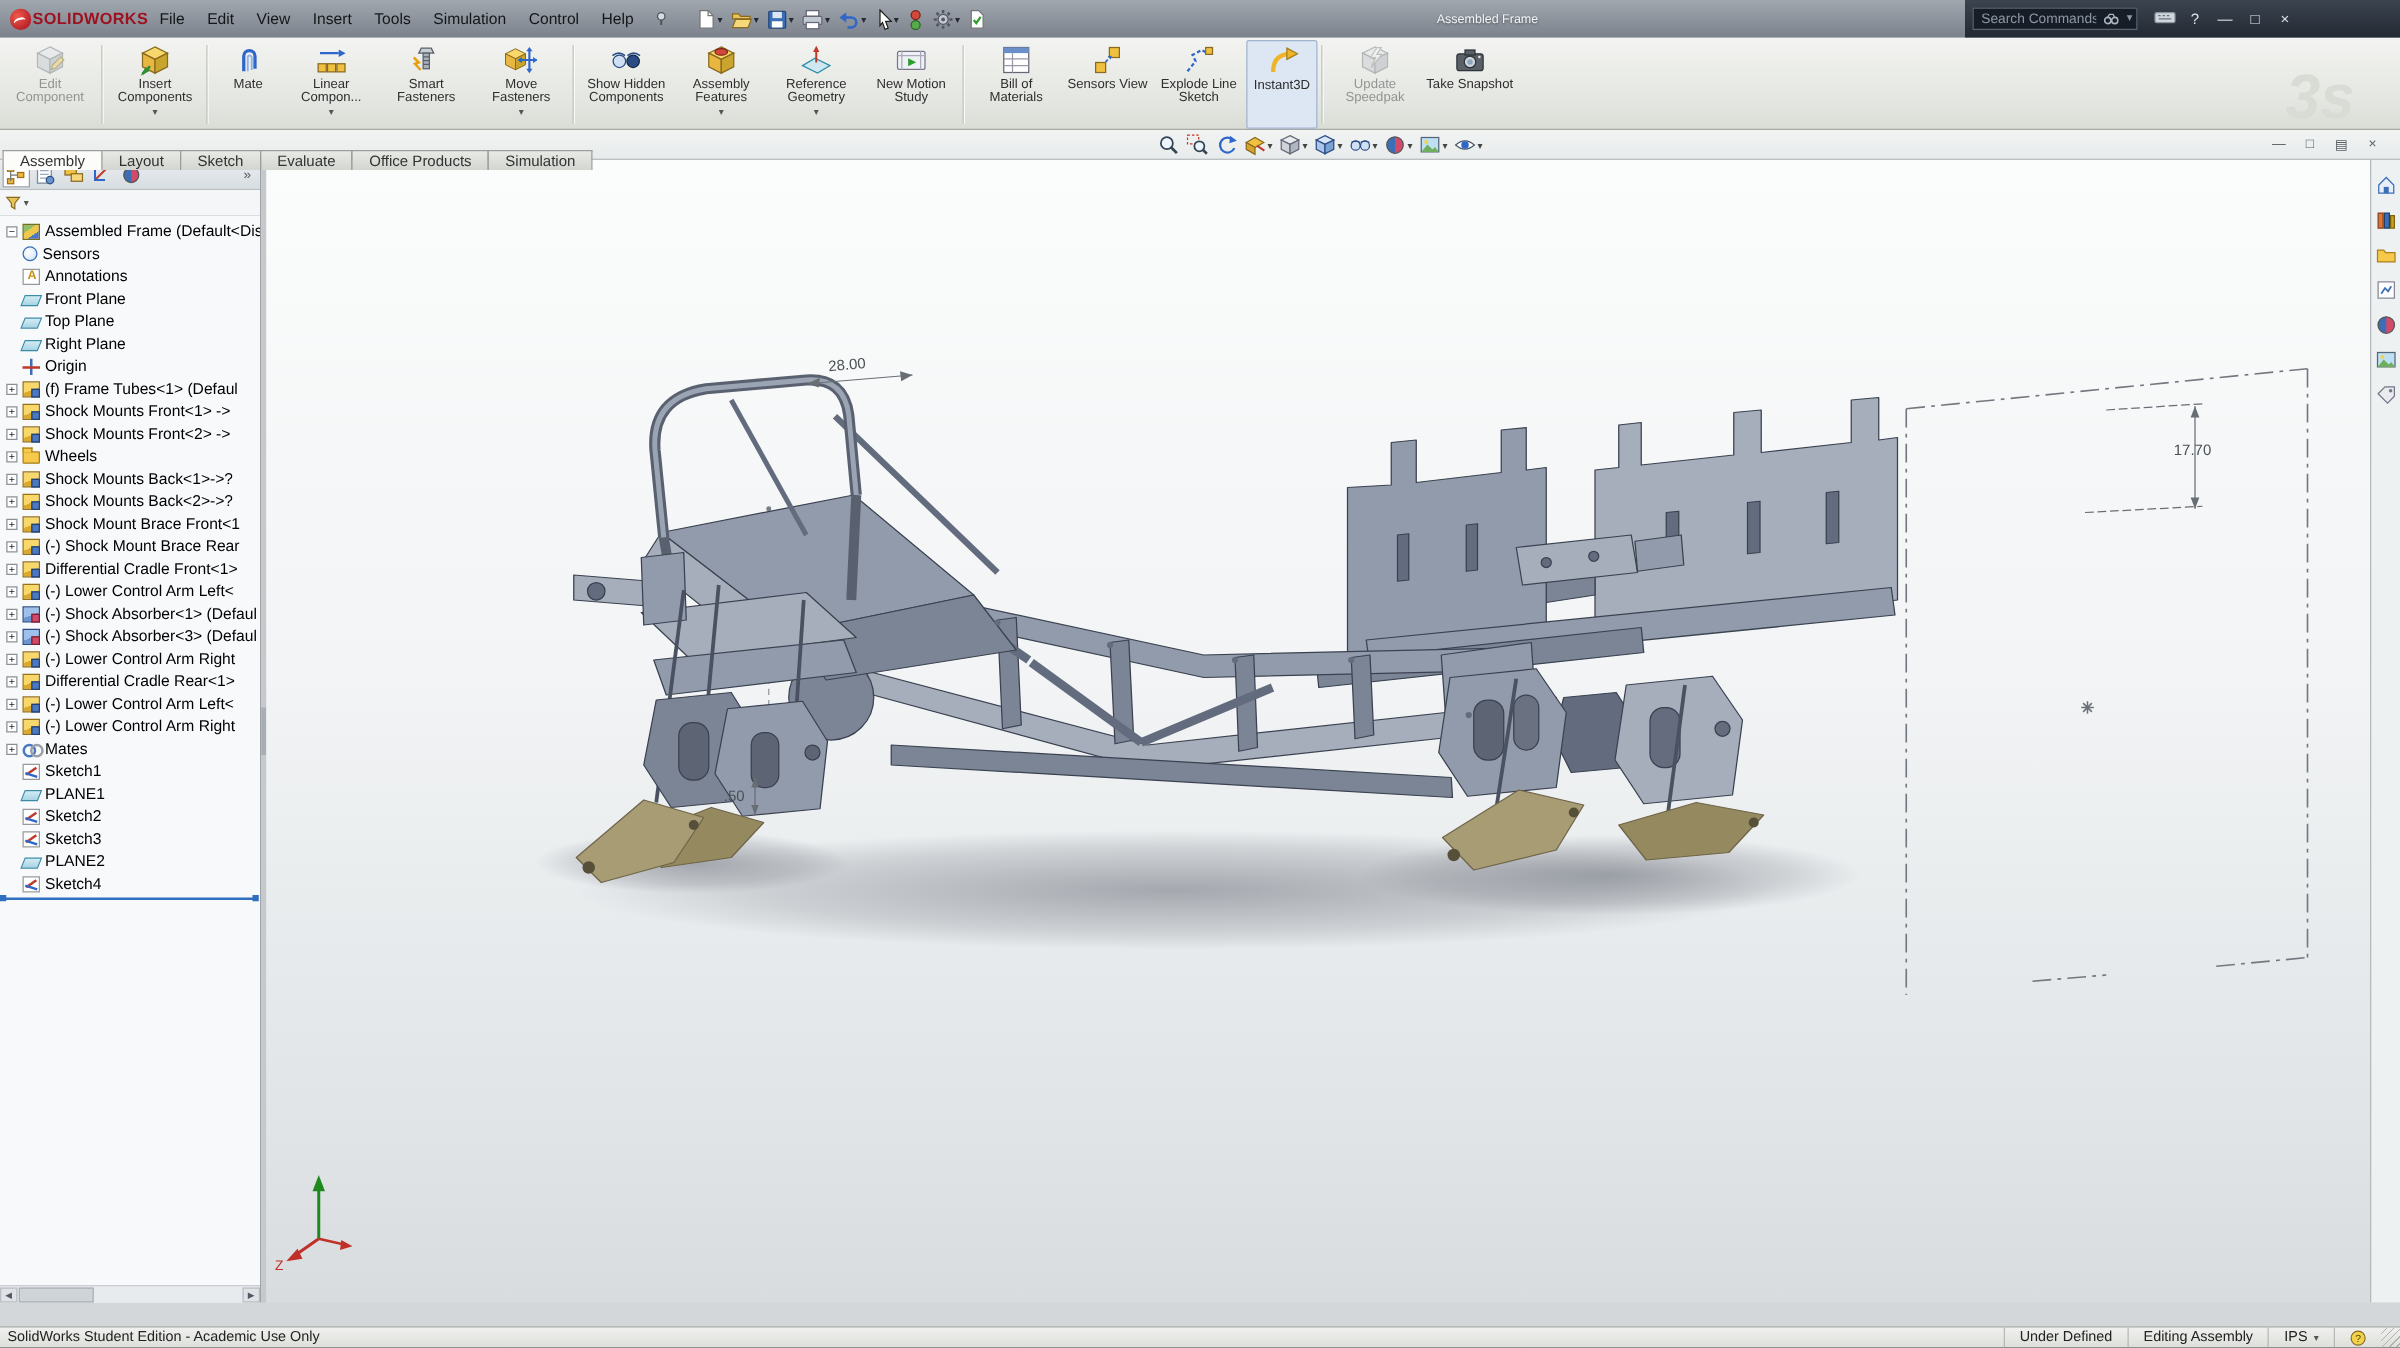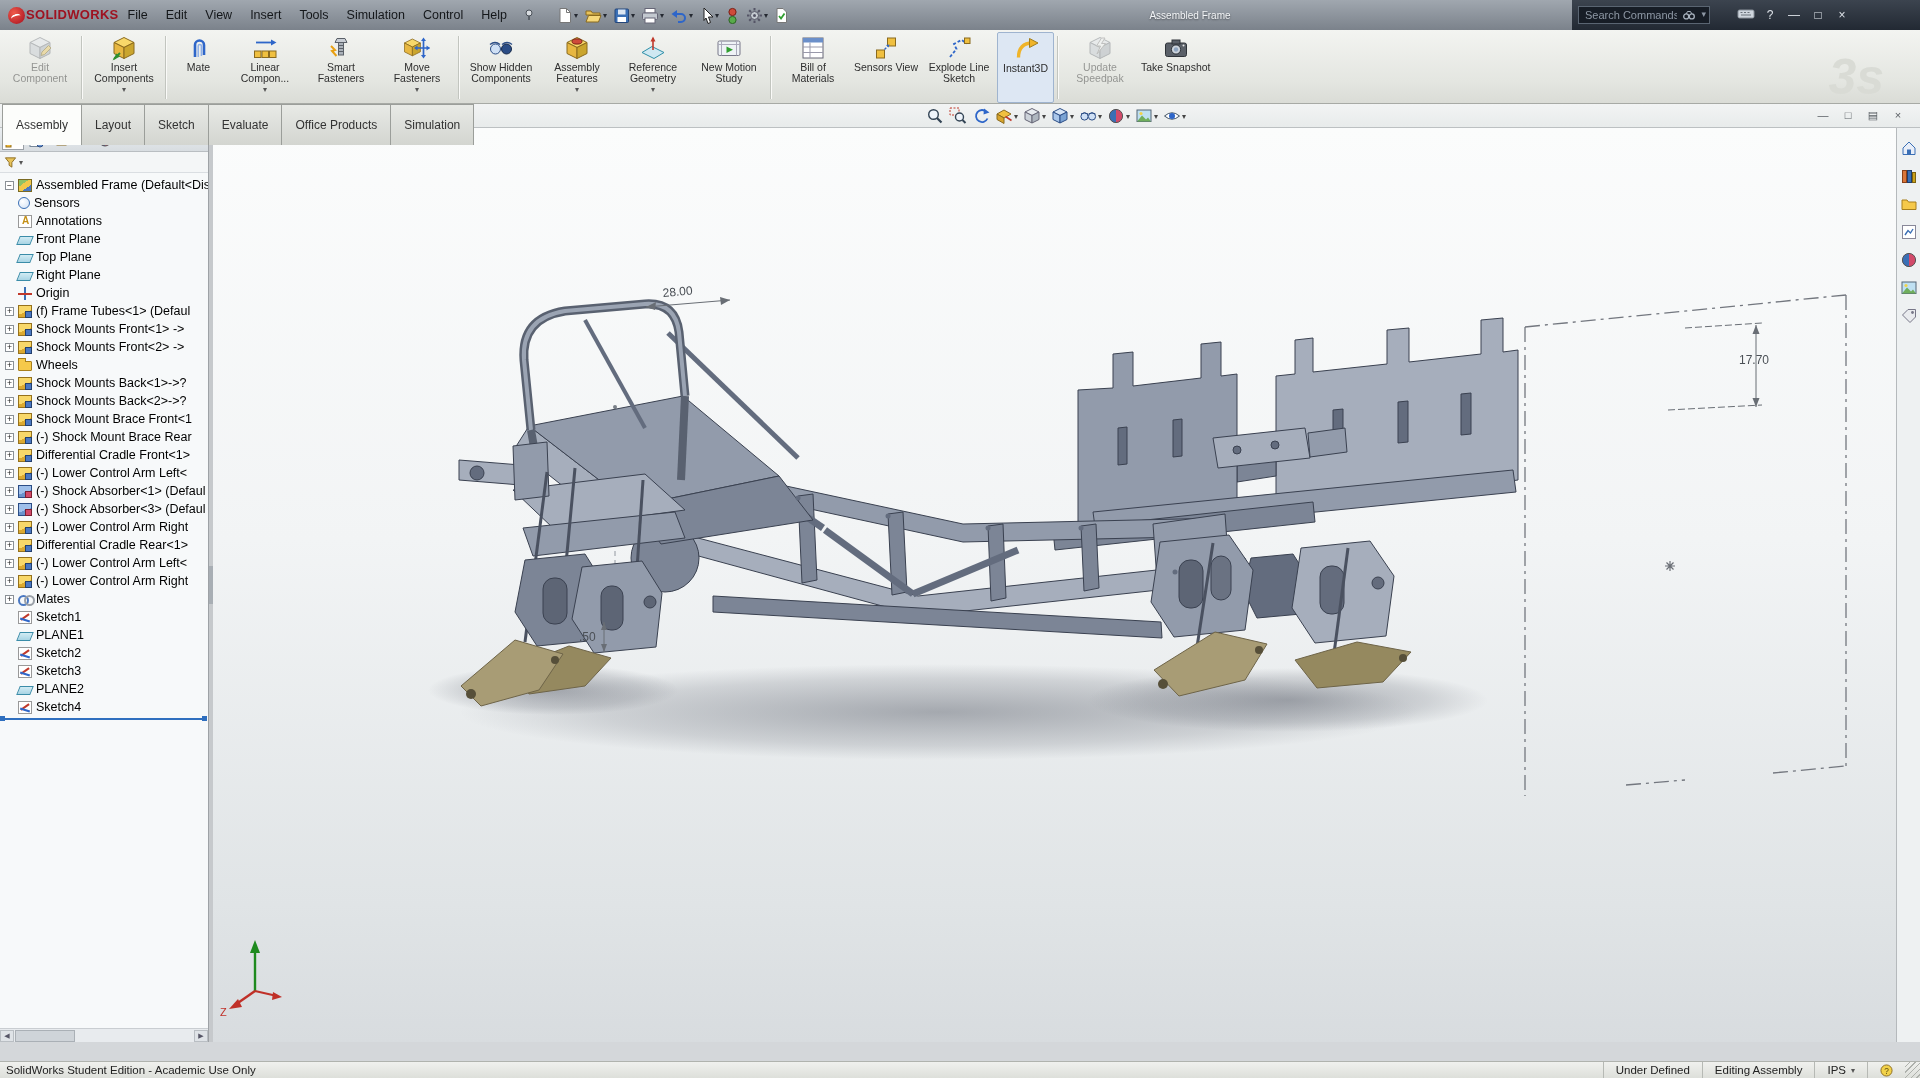--- a/index.html
+++ b/index.html
@@ -13,42 +13,42 @@
 .logo-mark{width:17px;height:17px;border-radius:50%;background:radial-gradient(circle at 35% 35%,#ef5a4a,#a50d1e);position:relative;flex:none}
 .logo-mark::after{content:"";position:absolute;left:3px;top:7px;width:10px;height:5px;border-top:2px solid #fff;border-radius:50%;transform:rotate(-18deg)}
 .logo-text{font-weight:bold;font-size:13px;color:#9e1220;letter-spacing:.3px}
 .menubar{display:flex;height:100%}
 .menu-item{padding:0 9px;display:flex;align-items:center;font-size:12.5px;color:#14171a}
 .menu-pin{width:18px;display:flex;justify-content:center;align-items:center;margin:0 4px}
 .qabar{display:flex;align-items:center;gap:2px;margin-left:12px}
 .qa-btn{display:flex;align-items:center;height:22px;padding:1px 2px}
 .qa-btn .caret{font-size:8px;color:#242931;margin-left:1px}
 .doc-title{position:absolute;left:980px;width:420px;text-align:center;color:#f3f5f7;font-size:10px;text-shadow:0 1px 2px rgba(0,0,0,.45)}
-.tb-right{position:absolute;right:0;top:0;height:30px;width:348px;background:linear-gradient(#3c444f,#222933);display:flex;align-items:center;padding:0 6px;gap:16px}
+.tb-right{position:absolute;right:0;top:0;height:30px;width:348px;background:linear-gradient(#3c444f,#222933);display:flex;align-items:center;padding:0 6px;gap:2px}
 .search{position:relative;margin-right:8px}
 .search-input{width:132px;height:18px;background:#171d26;border:1px solid #5a6572;color:#aab4c0;font-size:11px;padding:0 32px 0 6px;font-family:"Liberation Sans",sans-serif}
 .search-input::placeholder{color:#8d97a4}
 .search-ico{position:absolute;right:15px;top:4px}
 .search-caret{position:absolute;right:4px;top:3px;color:#8d97a4;font-size:9px}
 .app-btn{min-width:24px;height:20px;display:flex;align-items:center;justify-content:center;color:#dde2e8;font-size:12px}
 
 
 .ribbon{position:absolute;left:0;top:30px;width:100%;height:74px;background:linear-gradient(#f3f4f1,#e4e6e1 70%,#dadcd6);border-bottom:1px solid #a7aaa5;display:flex;align-items:stretch;padding:2px 0 0 2px}
 .rbtn{min-width:57px;max-width:76px;padding:2px 3px 0;display:flex;flex-direction:column;align-items:center;text-align:center;font-size:10.5px;line-height:11px;color:#2e2e2e;position:relative}
 .ricon{height:27px;display:flex;align-items:center;justify-content:center;margin-bottom:1px}
 .rlabel{white-space:normal}
 .rcaret{font-size:8px;color:#555;line-height:9px;margin-top:1px}
 .rbtn.disabled{opacity:.45}
 .rbtn.active{background:#dde7f3;border:1px solid #9fb4cf;border-radius:2px}
 .rsep{width:2px;border-left:1px solid #c2c5bf;border-right:1px solid #fafaf8;margin:4px 3px}
 .watermark{position:absolute;right:36px;top:18px;font-size:50px;font-style:italic;font-weight:bold;color:#d9dbd5;user-select:none}
 
 
 .tabband{position:absolute;left:0;top:104px;width:100%;height:24px;background:linear-gradient(#f2f4f4,#e8ebeb);border-bottom:1px solid #bcc0c2;z-index:20}
-.cmdtabs{position:absolute;left:2px;top:0;height:41px;display:flex}
+.cmdtabs{position:absolute;left:2px;top:16px;height:16px;display:flex}
 .ctab{padding:0 13px;display:flex;align-items:center;font-size:12px;color:#333;background:linear-gradient(#e8eae6,#d3d5d0);border:1px solid #9b9e9a;border-bottom:none;margin-right:-1px}
 .ctab.active{background:#fcfdfb;position:relative;z-index:2}
 .headsup{position:absolute;left:924px;top:1px;height:22px;display:flex;align-items:center;gap:1px}
 .hu-btn{display:flex;align-items:center;padding:0 2px;height:22px}
 .hu-btn .caret{font-size:8px;color:#444;margin-left:1px}
 .docctrls{position:absolute;right:12px;top:2px;display:flex;gap:5px}
 .doc-btn{width:20px;height:18px;display:flex;align-items:center;justify-content:center;color:#595e63;font-size:11px}
 
 
 .main{position:absolute;left:0;top:128px;width:100%;height:914px}

